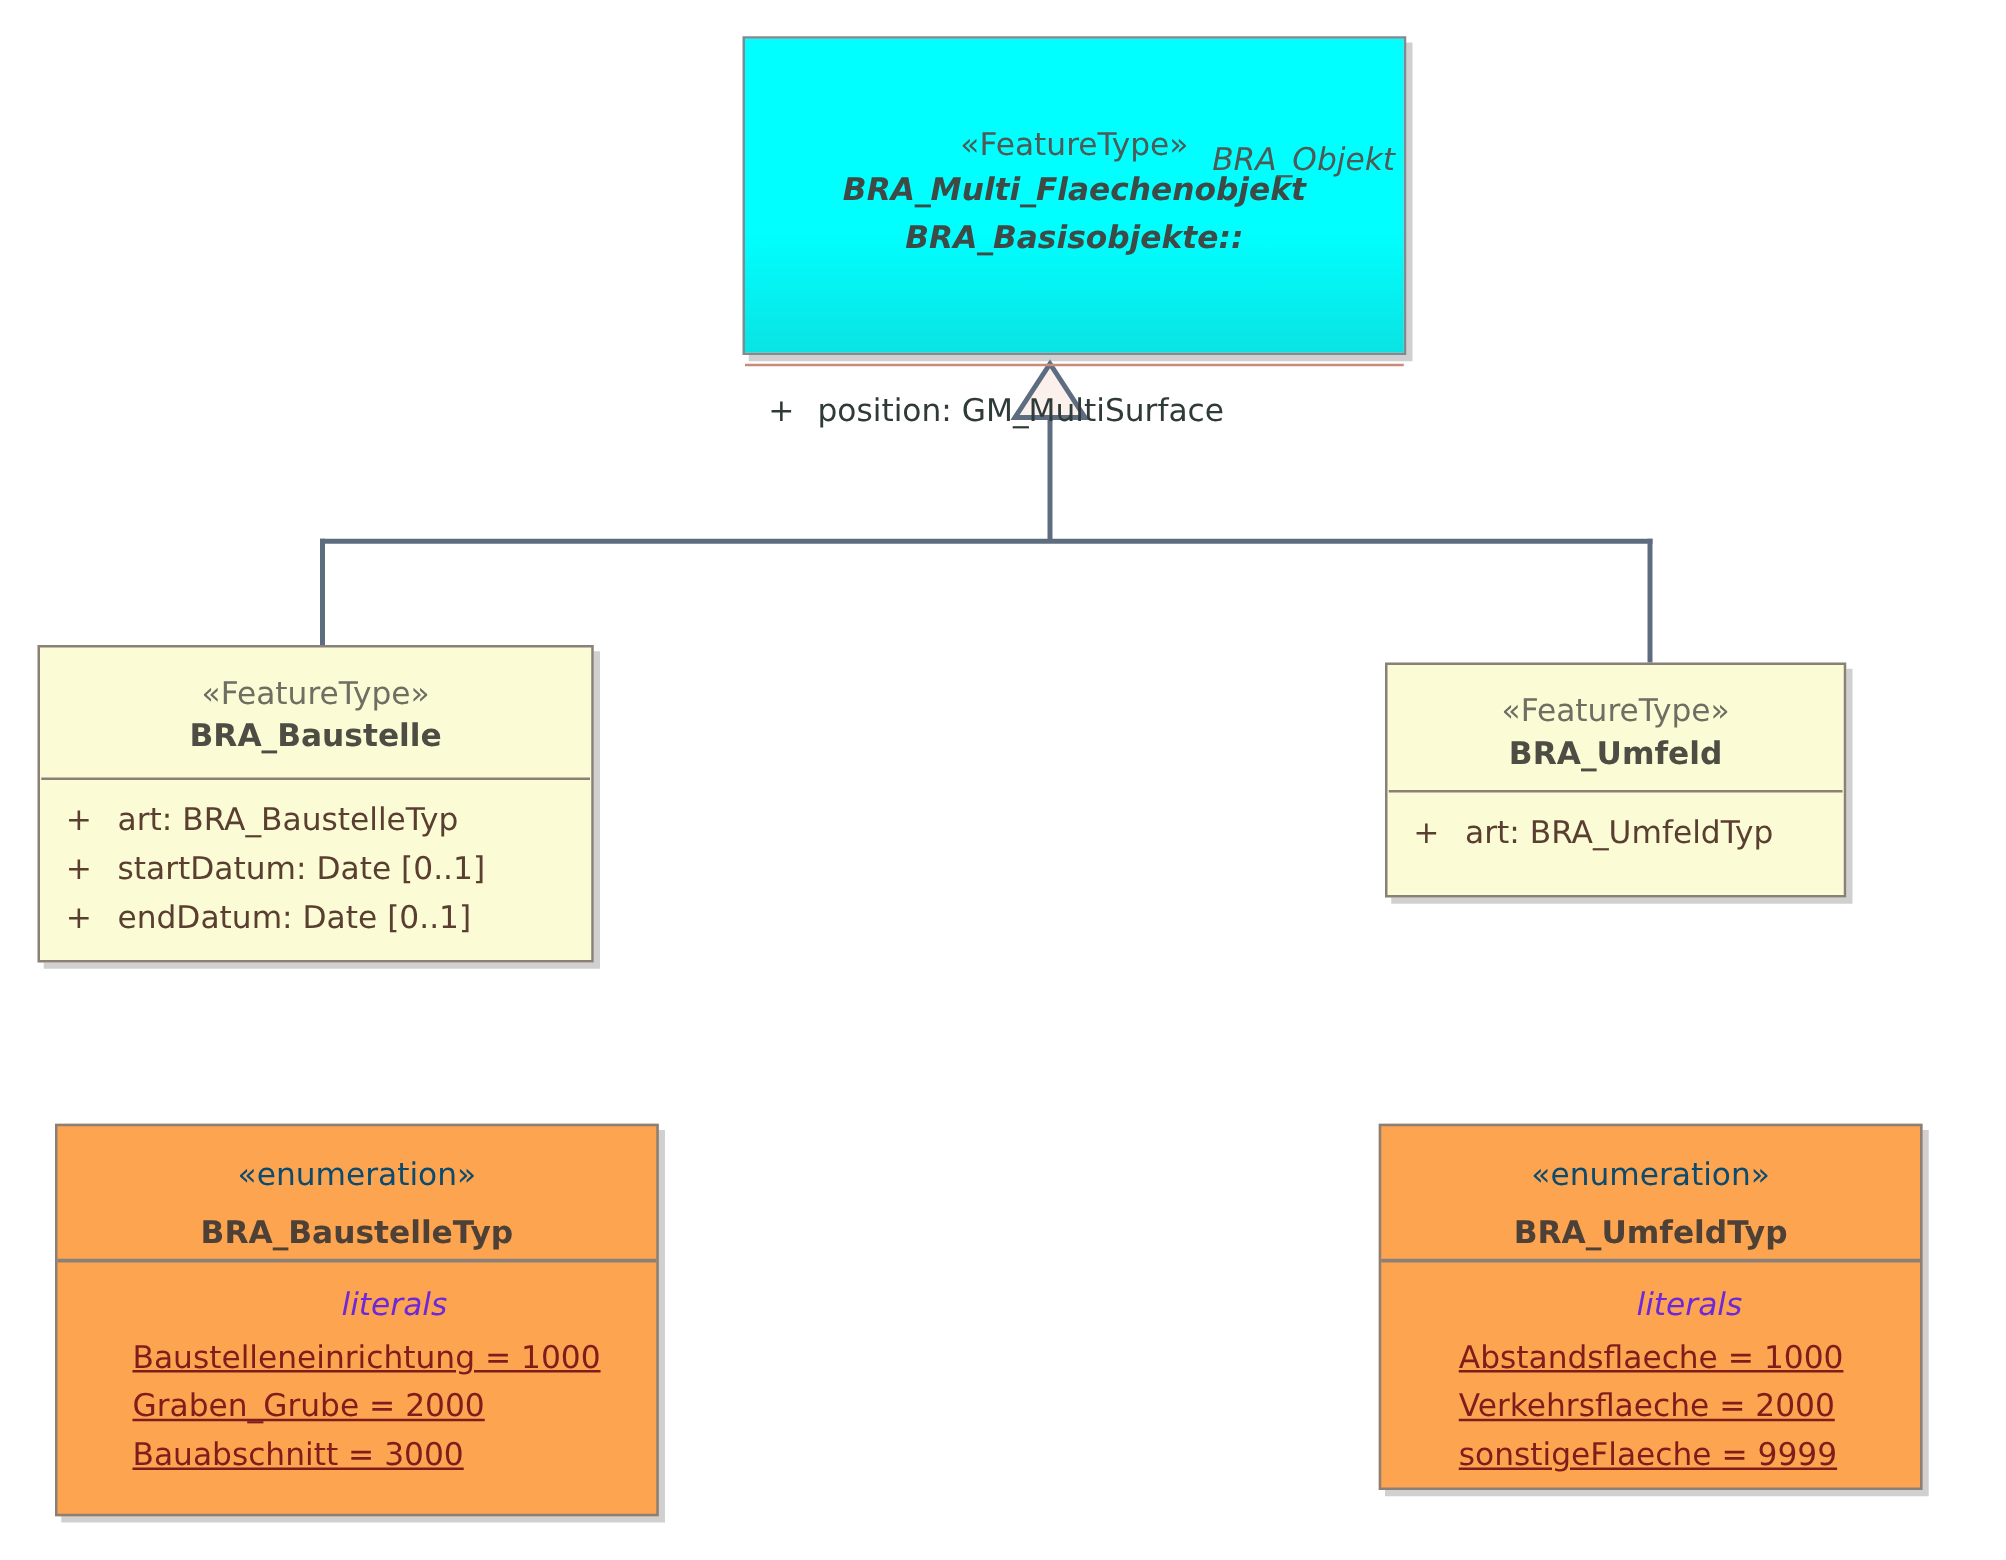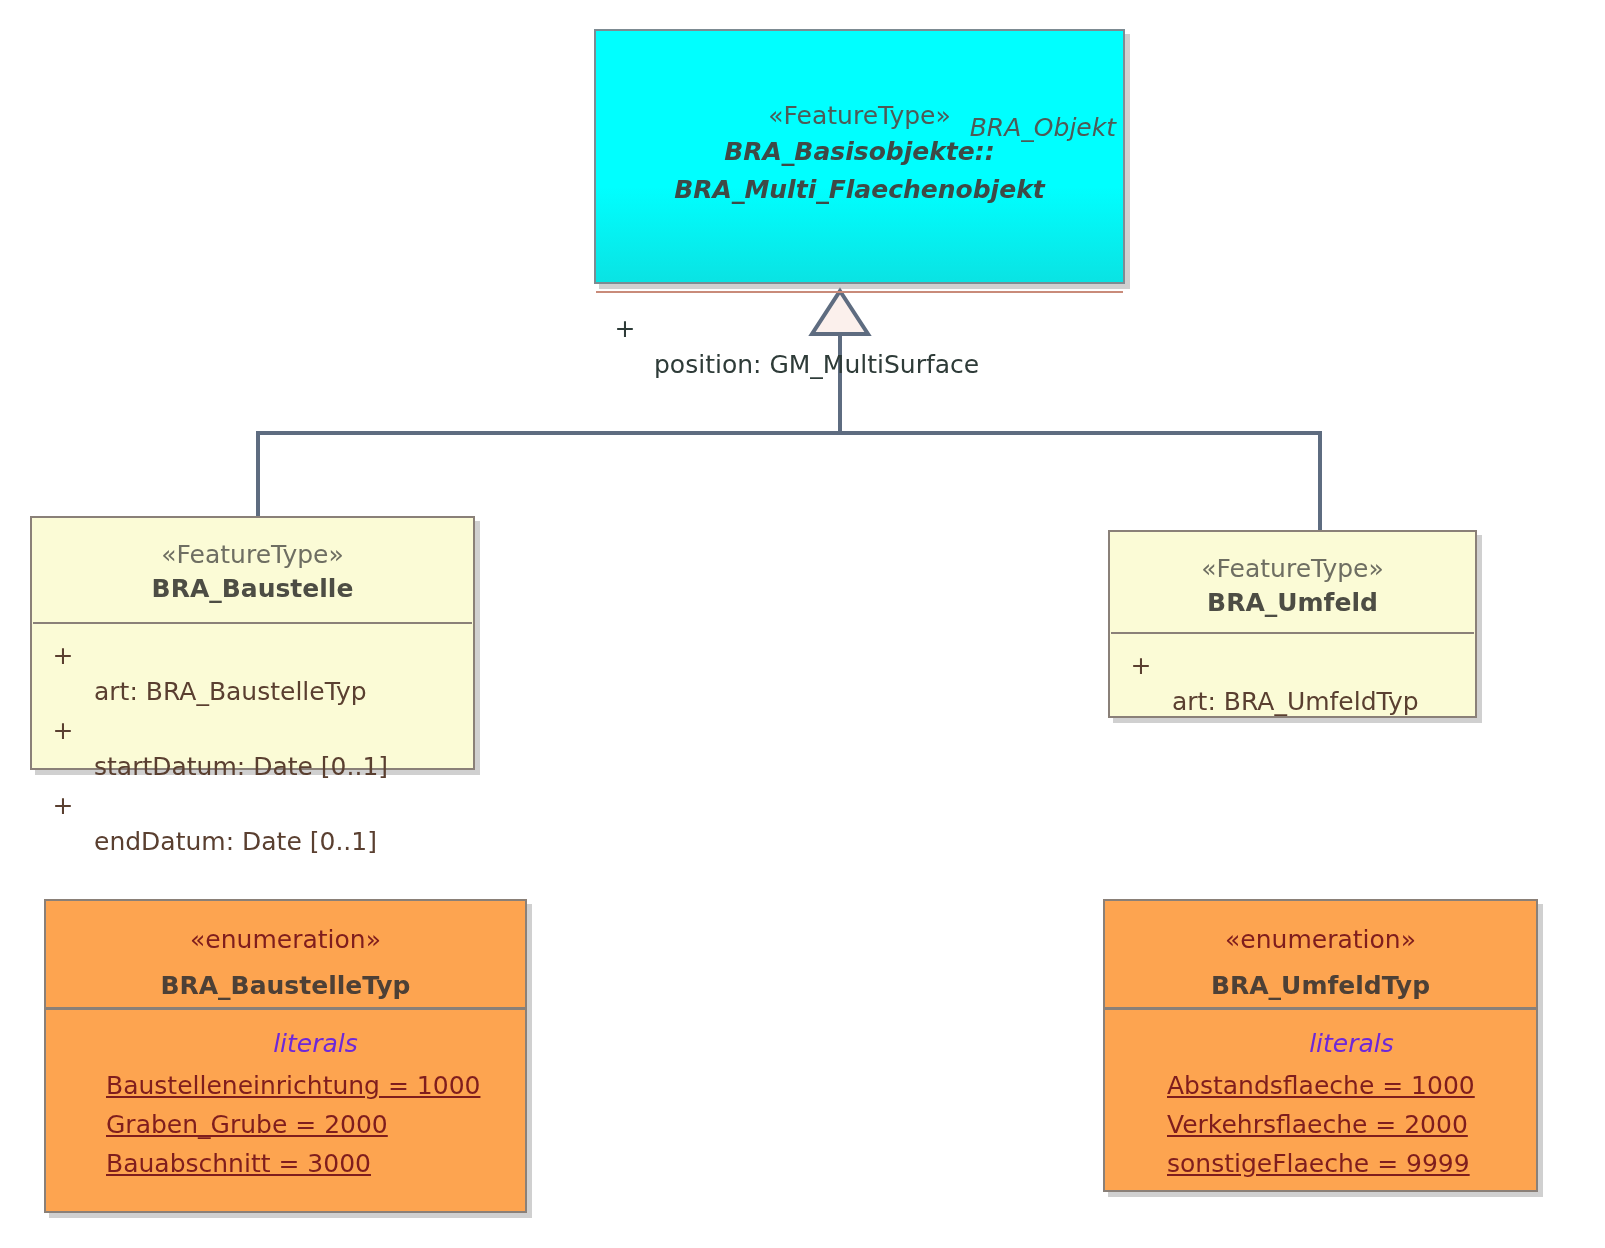--- a/index.html
+++ b/index.html
@@ -63,21 +63,20 @@
     white-space: nowrap;
     display: flex;
   }
   .attr-vis {
     width: 52px;
     flex: 0 0 52px;
     text-align: center;
   }
   .attr-text {
     flex: 1 1 auto;
-    margin-top: 36px;
   }
 
   
   #box-base {
     left: 594px;
     top: 29px;
     width: 531px;
     height: 255px;
     border-color: #7d8b92;
     background: linear-gradient(to bottom, #00ffff 0%, #00ffff 62%, #0ae3e3 100%);
@@ -156,21 +155,21 @@
 
   
   .box-orange {
     background: #fda450;
     border-color: #8a8078;
   }
   .box-orange .divider {
     height: 3px;
     background: #8a8078;
   }
-  .box-orange .stereotype { color: #7f1d1d; }
+  .box-orange .stereotype { color: #0c4a6e; }
   .box-orange .clsname { color: #4d4036; margin-top: 12px; }
   .box-orange .literals-label {
     text-align: center;
     font-style: italic;
     font-size: 25px;
     line-height: 44px;
     color: #6d28d9;
   }
   .box-orange .lit-row {
     font-size: 25px;
@@ -213,22 +212,22 @@
 
     <line x1="1320" y1="431" x2="1320" y2="532" stroke="#5E6C80" stroke-width="4"></line>
 
     <polygon points="840,291 868,334 812,334" fill="#FBF0EC" stroke="#5E6C80" stroke-width="4" stroke-linejoin="miter"></polygon>
   </svg>
 
   <div class="umlbox" id="box-base">
     <div class="compartment head">
       <div class="pkg-label">BRA_Objekt</div>
       <div class="stereotype">«FeatureType»</div>
+      <div class="clsname-i">BRA_Multi_Flaechenobjekt</div>
       <div class="clsname-i">BRA_Basisobjekte::</div>
-      <div class="clsname-i">BRA_Multi_Flaechenobjekt</div>
     </div>
     <div class="divider"></div>
     <div class="compartment attrs">
       <div class="attr-row">
         <span class="attr-vis">+</span>
         <span class="attr-text">position: GM_MultiSurface</span>
       </div>
     </div>
   </div>
 

